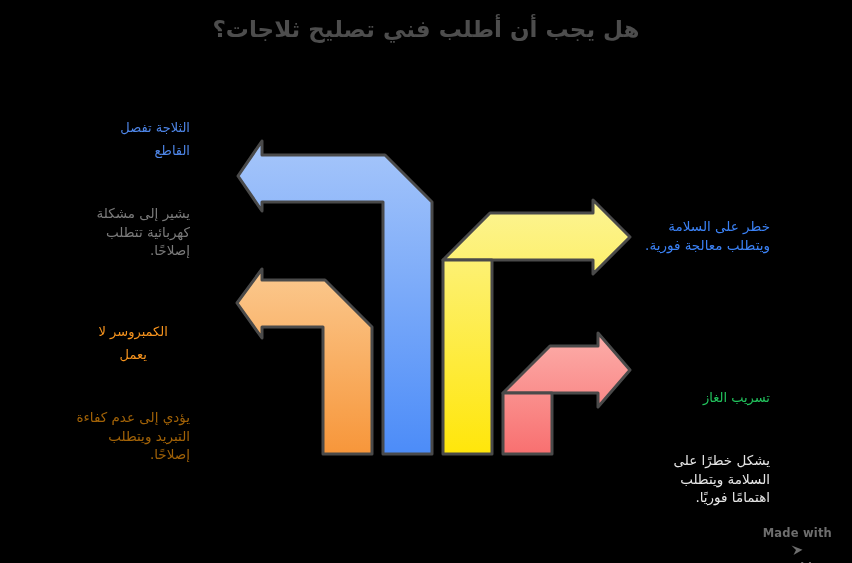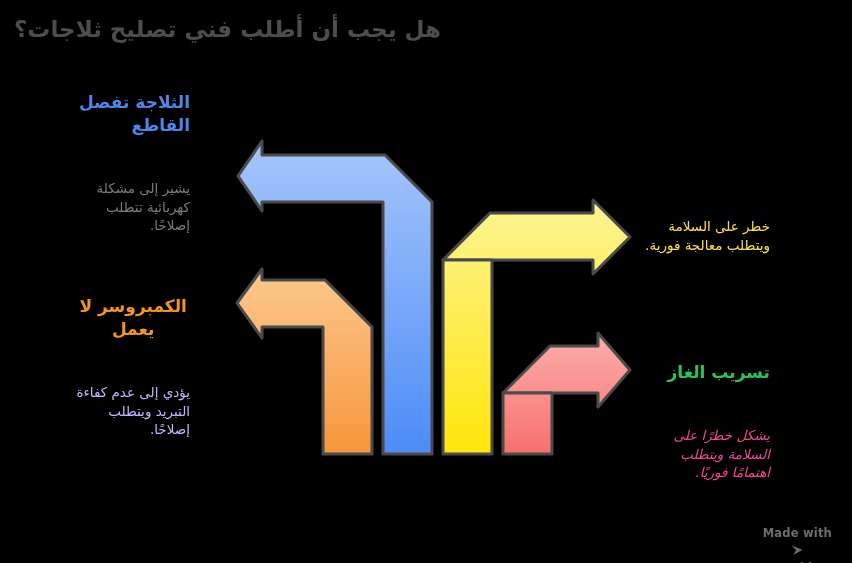--- a/index.html
+++ b/index.html
@@ -5,37 +5,38 @@
   html,body{margin:0;padding:0;background:#000;}
   .canvas{
     position:relative;
     width:852px;height:563px;
     background:#000;
     overflow:hidden;
     font-family:"DejaVu Sans","Liberation Sans",sans-serif;
   }
   .arrows{position:absolute;left:0;top:0;}
   .title{
-    position:absolute;top:12px;left:14px;right:0;
+    position:absolute;top:12px;left:0;right:0;
     margin:0;
-    text-align:left;
+    text-align:center;
     direction:rtl;
     font-size:23px;font-weight:700;line-height:34px;
   }
   .label{
     position:absolute;
     direction:rtl;
     text-align:right;
     white-space:pre-line;
   }
   .label .heading{
-    font-size:17px;
-    font-weight:700;
+    font-size:13px;
+    font-weight:400;
     line-height:23px;
     white-space:pre-line;
+    margin-top:25px;
   }
   .label .body{
     margin-top:23px;
     font-size:13.5px;
     font-weight:400;
     line-height:18.5px;
     white-space:pre-line;
   }
   .pos-breaker{top:72px;right:662px;}
   .pos-short{top:175px;right:82px;}
@@ -90,33 +91,33 @@
     <div class="heading" style="color: rgb(78, 134, 232);">الثلاجة تفصل
 القاطع</div>
     <div class="body" style="color: rgb(123, 123, 123); text-align: right;">يشير إلى مشكلة
 كهربائية تتطلب
 إصلاحًا.</div>
   </div>
 
   <div class="label pos-compressor">
     <div class="heading" style="color: rgb(247, 148, 30); text-align: center;">الكمبروسر لا
 يعمل</div>
-    <div class="body" style="color: #c4b5fd;">يؤدي إلى عدم كفاءة
+    <div class="body" style="color: #a16207;">يؤدي إلى عدم كفاءة
 التبريد ويتطلب
 إصلاحًا.</div>
   </div>
 
   <div class="label pos-short">
-    <div class="body" style="color: #fde047;">خطر على السلامة
+    <div class="body" style="color: #3b82f6;">خطر على السلامة
 ويتطلب معالجة فورية.</div>
   </div>
 
   <div class="label pos-gas">
     <div class="heading" style="color: #22c55e;">تسريب الغاز</div>
-    <div class="body" style="color: #ec4899; font-style: italic;">يشكل خطرًا على
+    <div class="body" style="color: #e5e5e5;">يشكل خطرًا على
 السلامة ويتطلب
 اهتمامًا فوريًا.</div>
   </div>
 
   <div class="footer" style="color: rgb(110, 110, 110);">
     <span>Made with</span>
     <svg class="napkin-logo" width="12" height="11" viewBox="0 0 12 11">
       <path d="M0.5,0.5 L11.5,4.8 L2.5,10 L5,5 Z" fill="#6E6E6E"></path>
     </svg>
     <span>Napkin</span>

